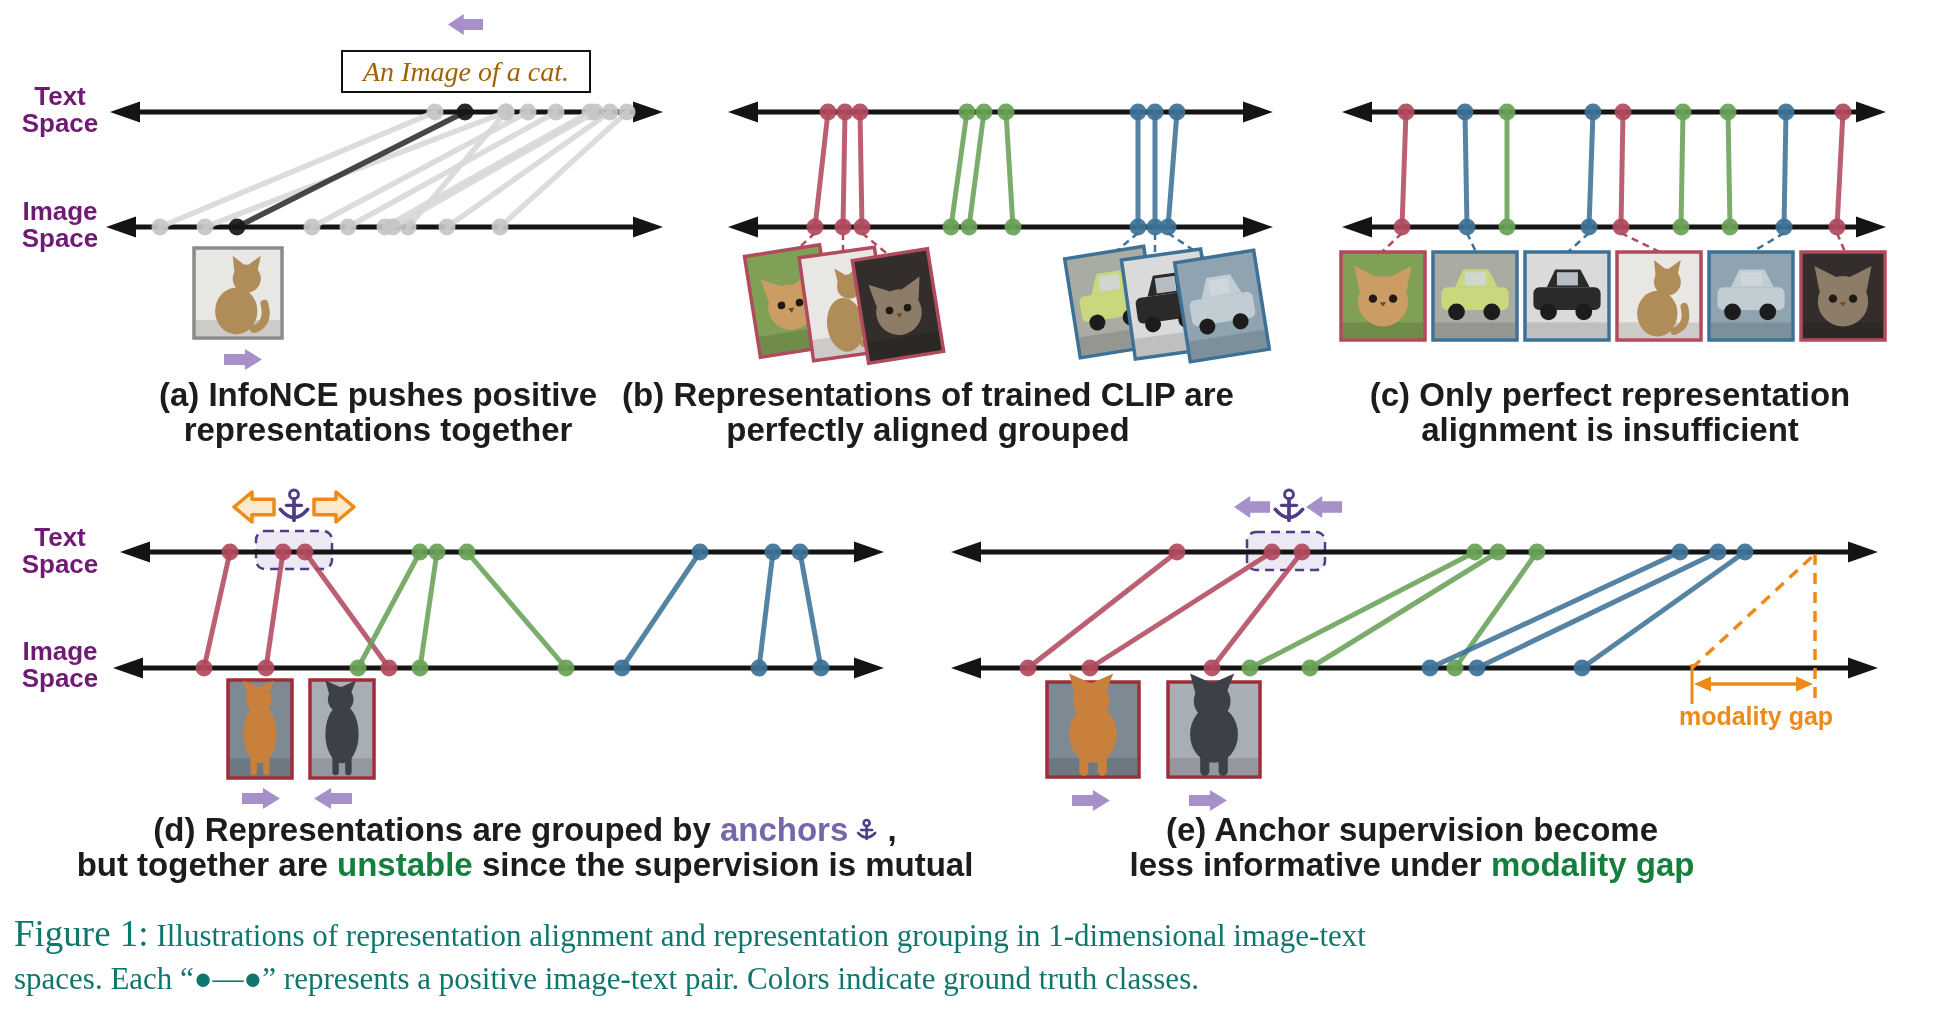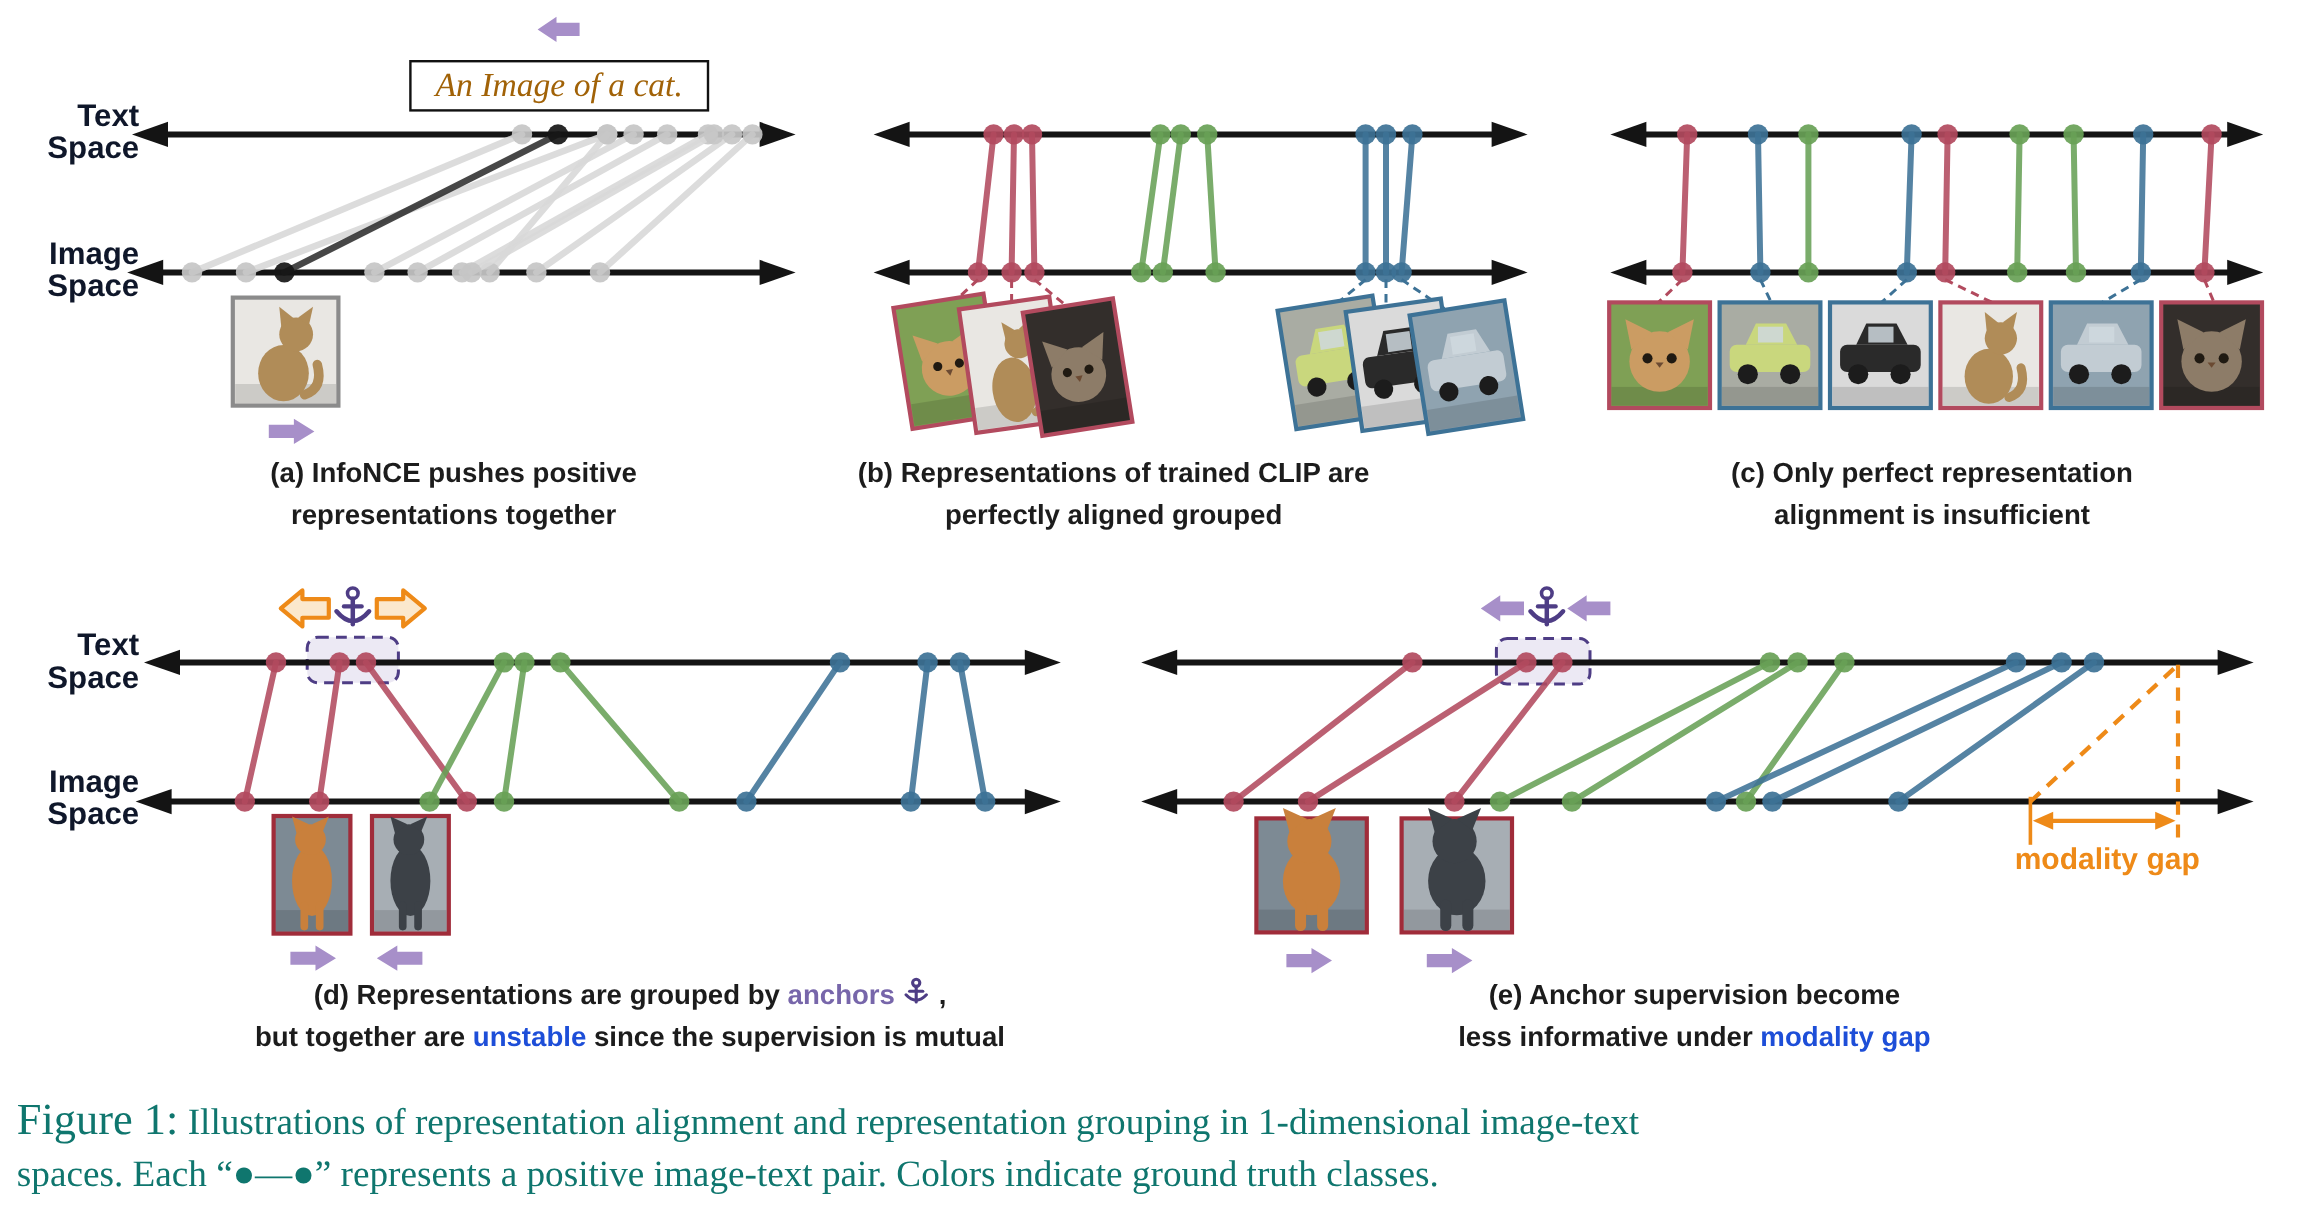--- a/index.html
+++ b/index.html
@@ -1,29 +1,29 @@
 <!DOCTYPE html>
 <html><head>
 <meta charset="utf-8">
 <title>Figure 1</title>
 <style>
   html,body{margin:0;padding:0;background:#ffffff;}
   .page{position:relative;width:1936px;height:1020px;background:#ffffff;overflow:hidden;
         font-family:"Liberation Sans",sans-serif;color:#1c1c1c;}
   #scene{position:absolute;left:0;top:0;}
-  .axis-label{position:absolute;width:112px;text-align:right;font-weight:700;
-              font-size:26px;line-height:27px;color:#0f172a;}
+  .axis-label{position:absolute;width:112px;text-align:center;font-weight:700;
+              font-size:26px;line-height:27px;color:#701a75;}
   .textbox{position:absolute;left:341px;top:50px;width:246px;height:39px;
            border:2.5px solid #111;background:#fff;display:flex;align-items:center;justify-content:center;
            font-family:"Liberation Serif",serif;font-style:italic;font-size:28px;color:#a16207;}
   .cap{position:absolute;transform:translateX(-50%);text-align:center;
-       font-weight:700;font-size:23px;line-height:35px;color:#1c1c1c;}
+       font-weight:700;font-size:33px;line-height:35px;color:#1c1c1c;}
   .cap-line{white-space:nowrap;}
   .purple-text{color:#7766aa;}
-  .orange-text{color:#1d4ed8;}
+  .orange-text{color:#15803d;}
   .anchor-inline{vertical-align:-3px;margin-left:6px;}
   .modality-label{position:absolute;transform:translateX(-50%);font-weight:700;
                   font-size:25px;color:#ee8a18;white-space:nowrap;}
   .figcap{position:absolute;left:14px;top:912px;width:1910px;
           font-family:"Liberation Serif",serif;font-size:31px;line-height:43px;color:#0f766e;}
   .figtag{font-size:37px;}
 </style>
 </head>
 <body>
 

